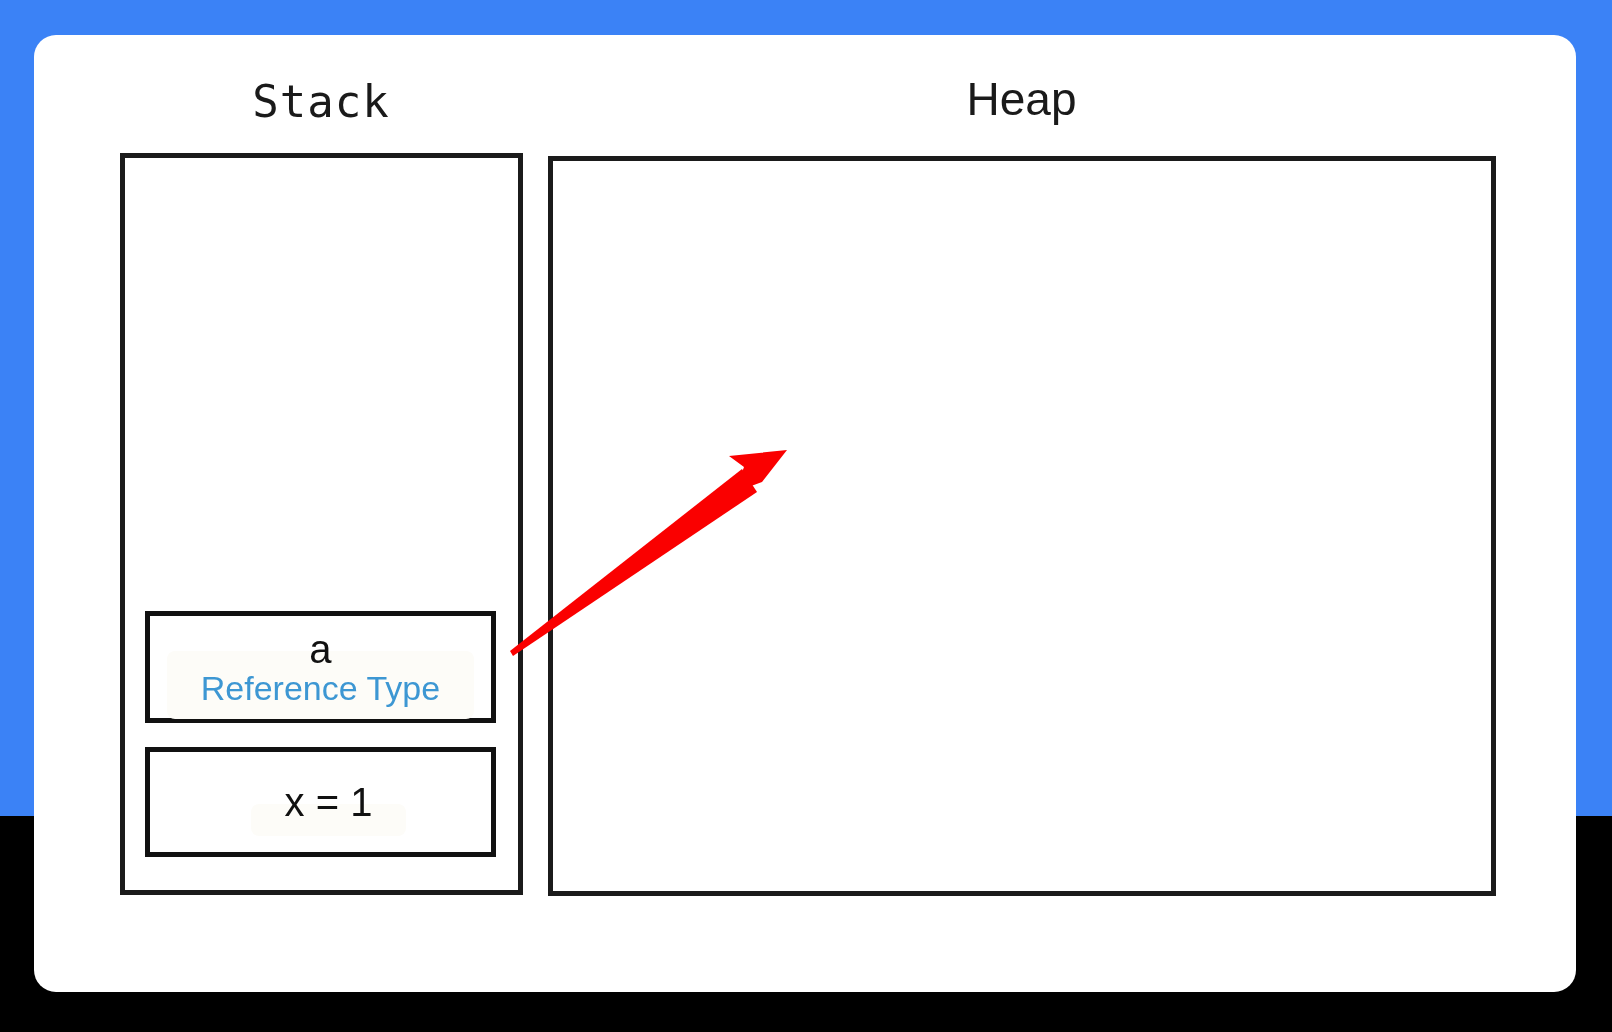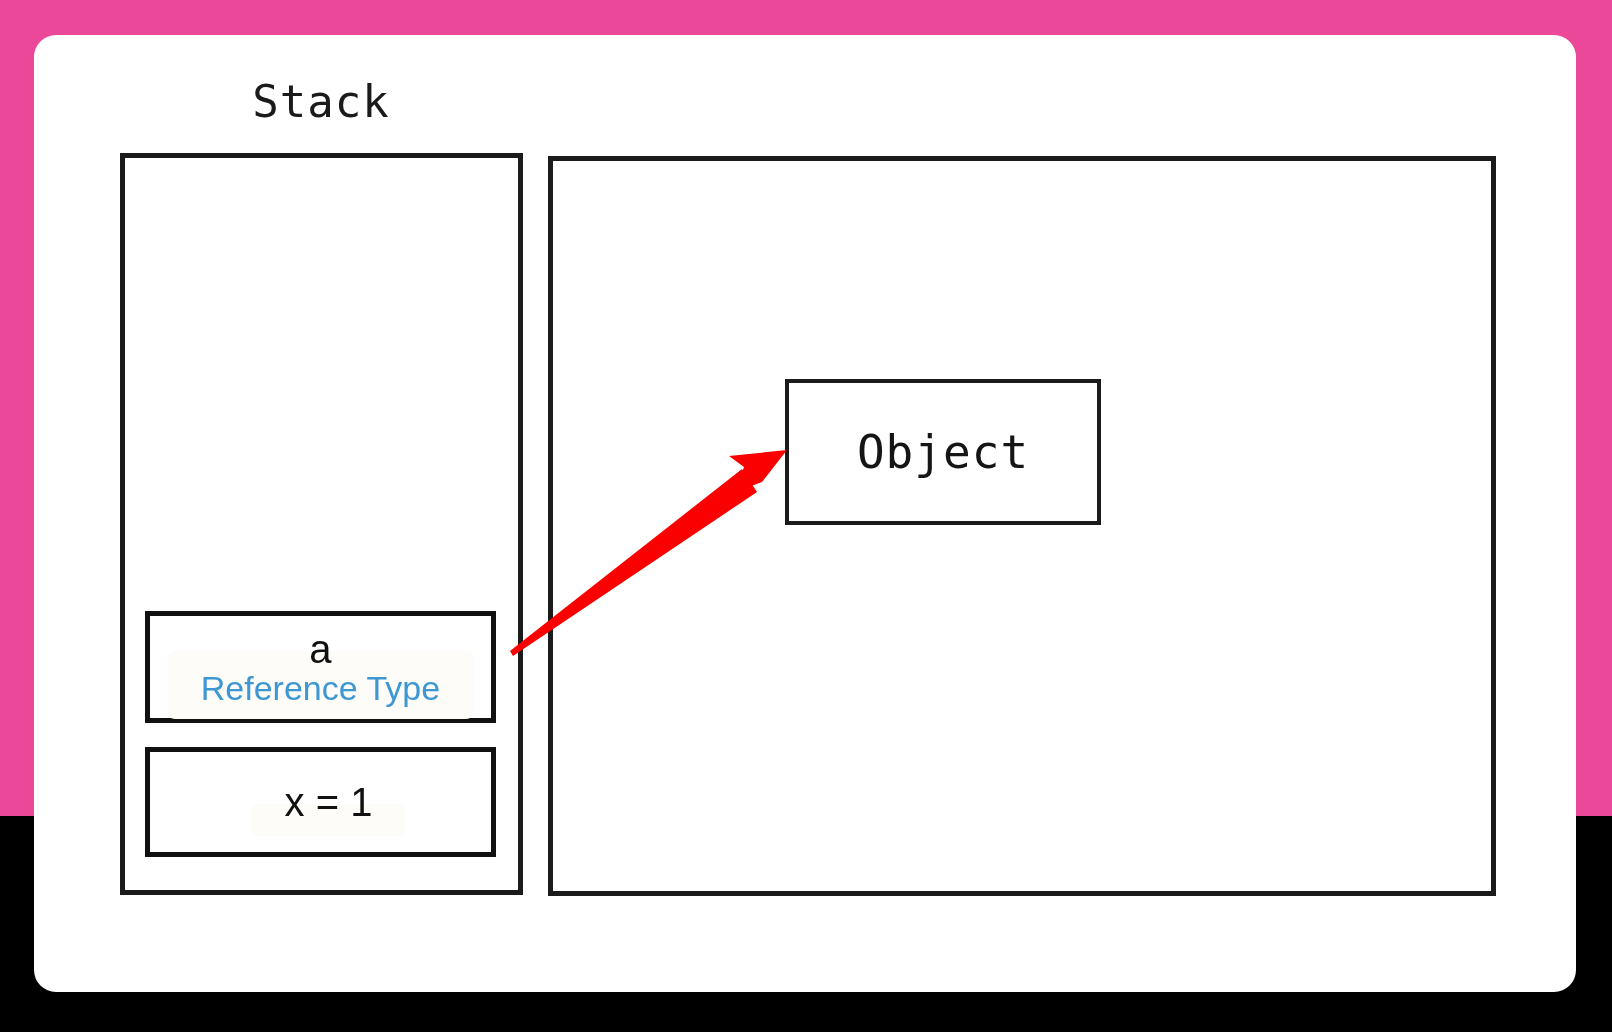--- a/index.html
+++ b/index.html
@@ -11,21 +11,21 @@
     width: 1612px;
     height: 1032px;
     overflow: hidden;
     font-family: "Liberation Sans", sans-serif;
   }
 
   #canvas {
     position: relative;
     width: 1612px;
     height: 816px;
-    background: #ec4899;
+    background: #3b82f6;
   }
 
   
   #card {
     position: absolute;
     left: 34px;
     top: 35px;
     width: 1542px;
     height: 957px;
     background: #ffffff;
@@ -173,41 +173,39 @@
 </head>
 <body>
 
 <div id="canvas">
 
   <div id="card">
   </div>
 
   <div class="region-title" id="stack-title">Stack</div>
 
+  <div class="region-title" id="heap-title">Heap</div>
 
   <div class="region-frame" id="stack-frame"></div>
 
   <div class="region-frame" id="heap-frame"></div>
 
   <div class="slot-box" id="slot-reference">
     <div class="slot-inner">
       <span class="slot-value">a</span>
       <span class="slot-type">Reference Type</span>
     </div>
   </div>
 
   <div class="slot-box" id="slot-primitive">
     <div class="slot-inner">
       <span class="slot-value">x = 1</span>
     </div>
   </div>
 
-  <div id="object-box">
-    <span id="object-label">Object</span>
-  </div>
 
   <svg id="reference-arrow" viewBox="0 0 1612 1032">
 
     <polygon points="510,651 742,469 757,492 513,656" fill="#fa0000"></polygon>
 
     <polygon points="787,450 729,456 744,467 735,492 762,482" fill="#fa0000"></polygon>
   </svg>
 
 </div>
 

